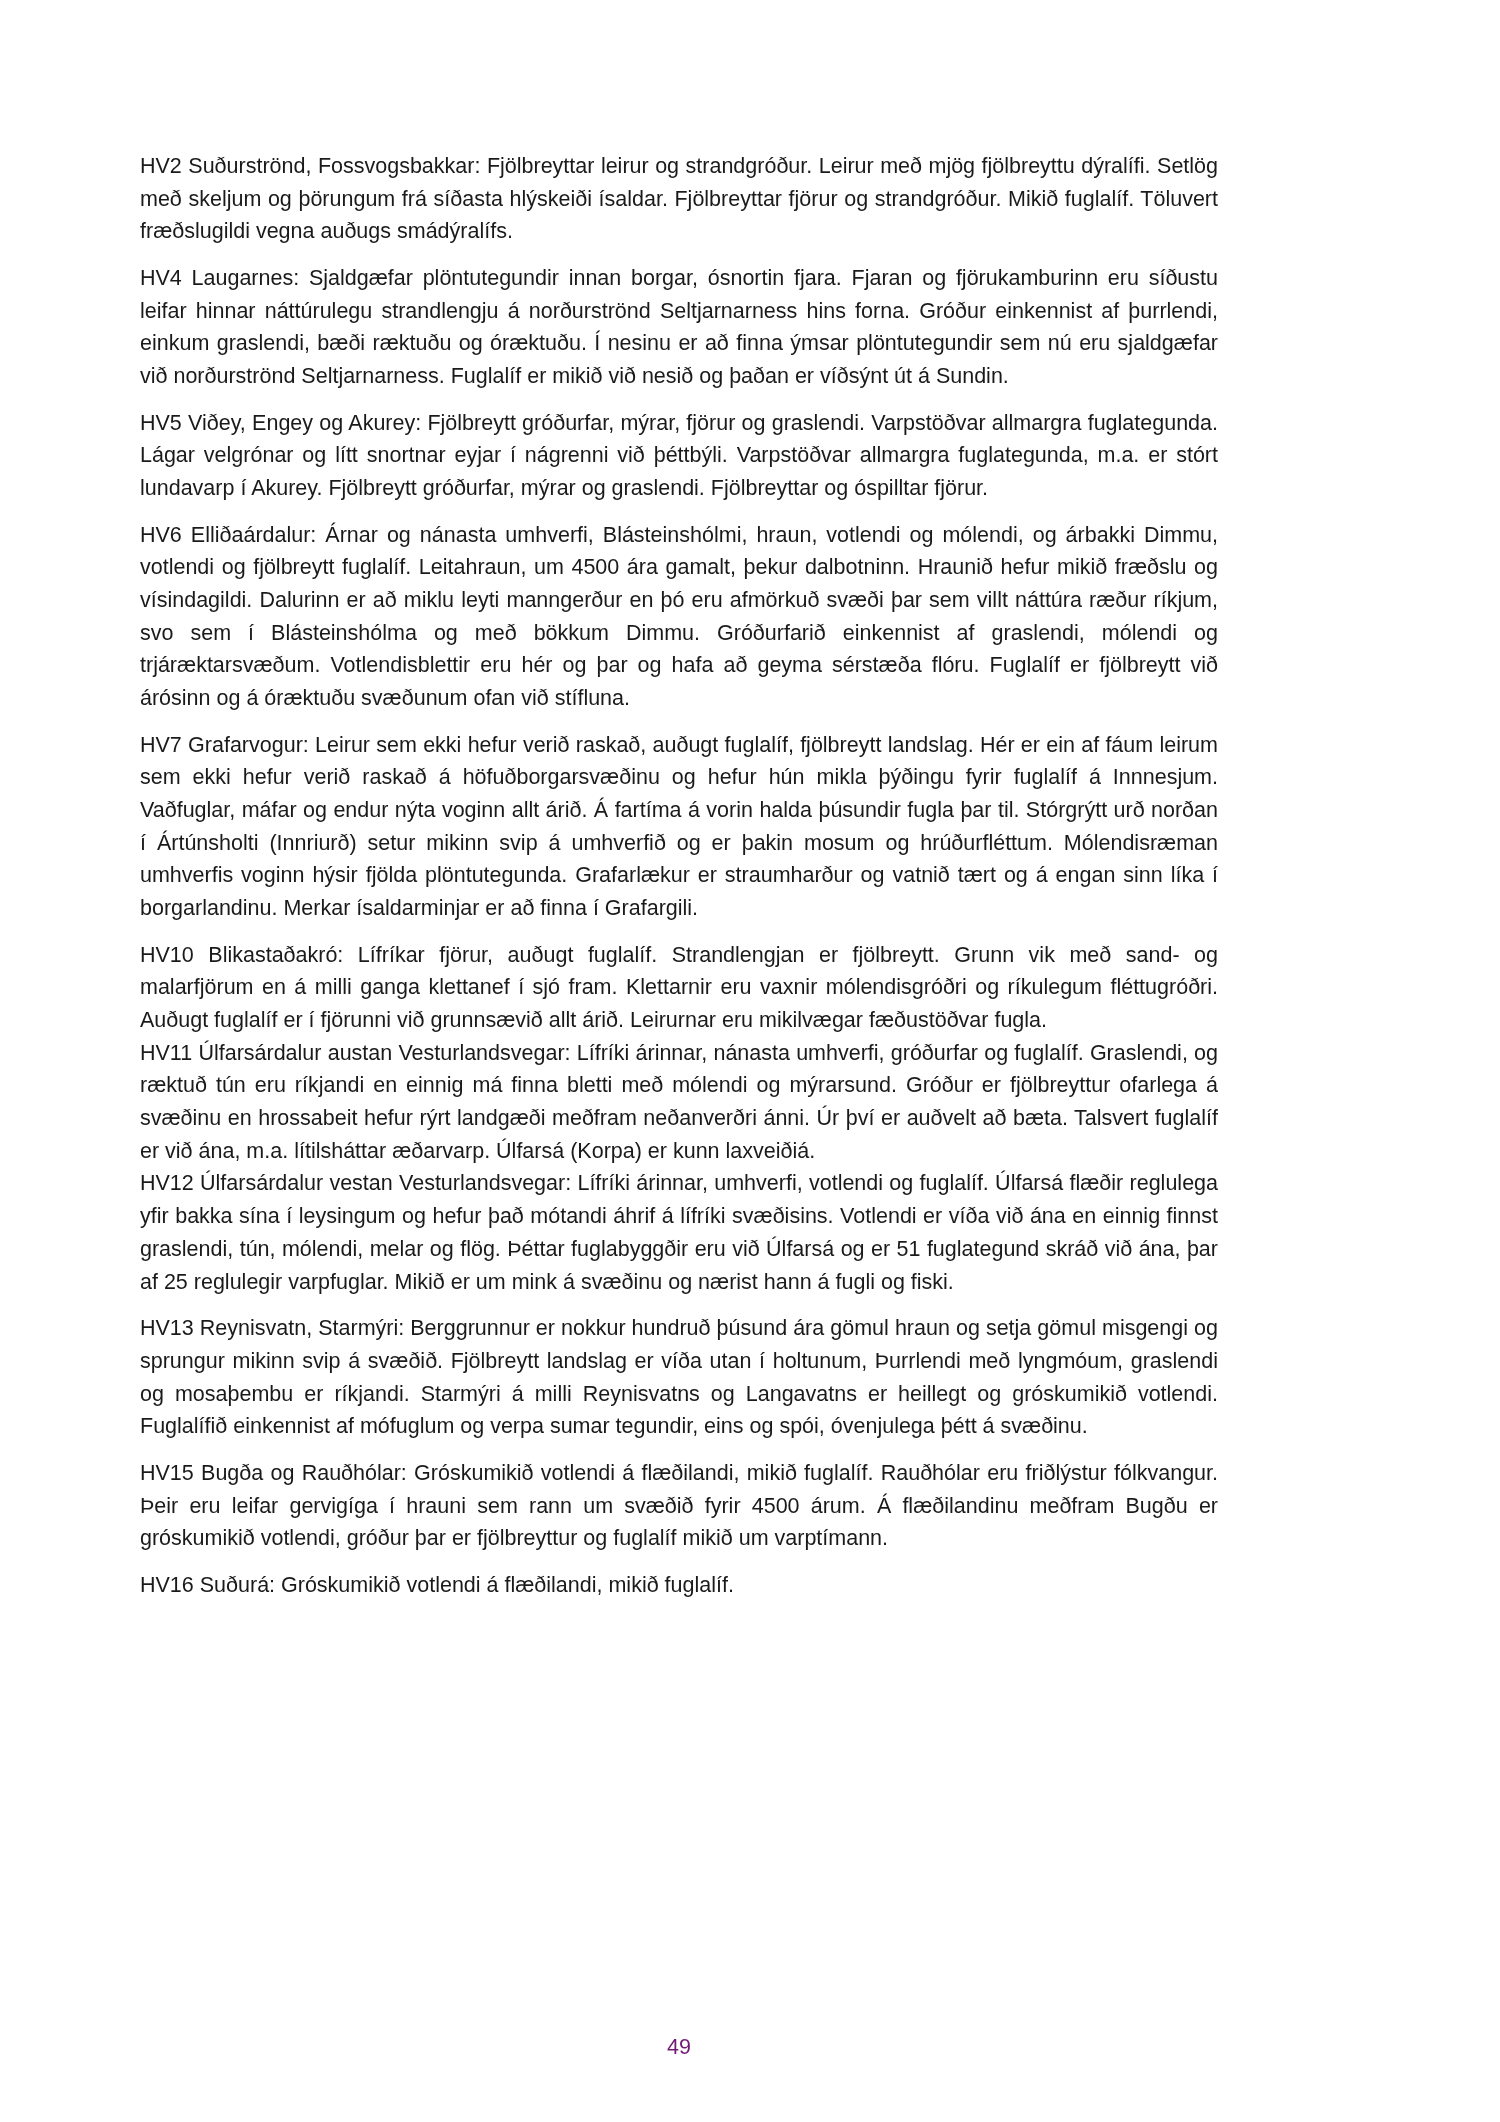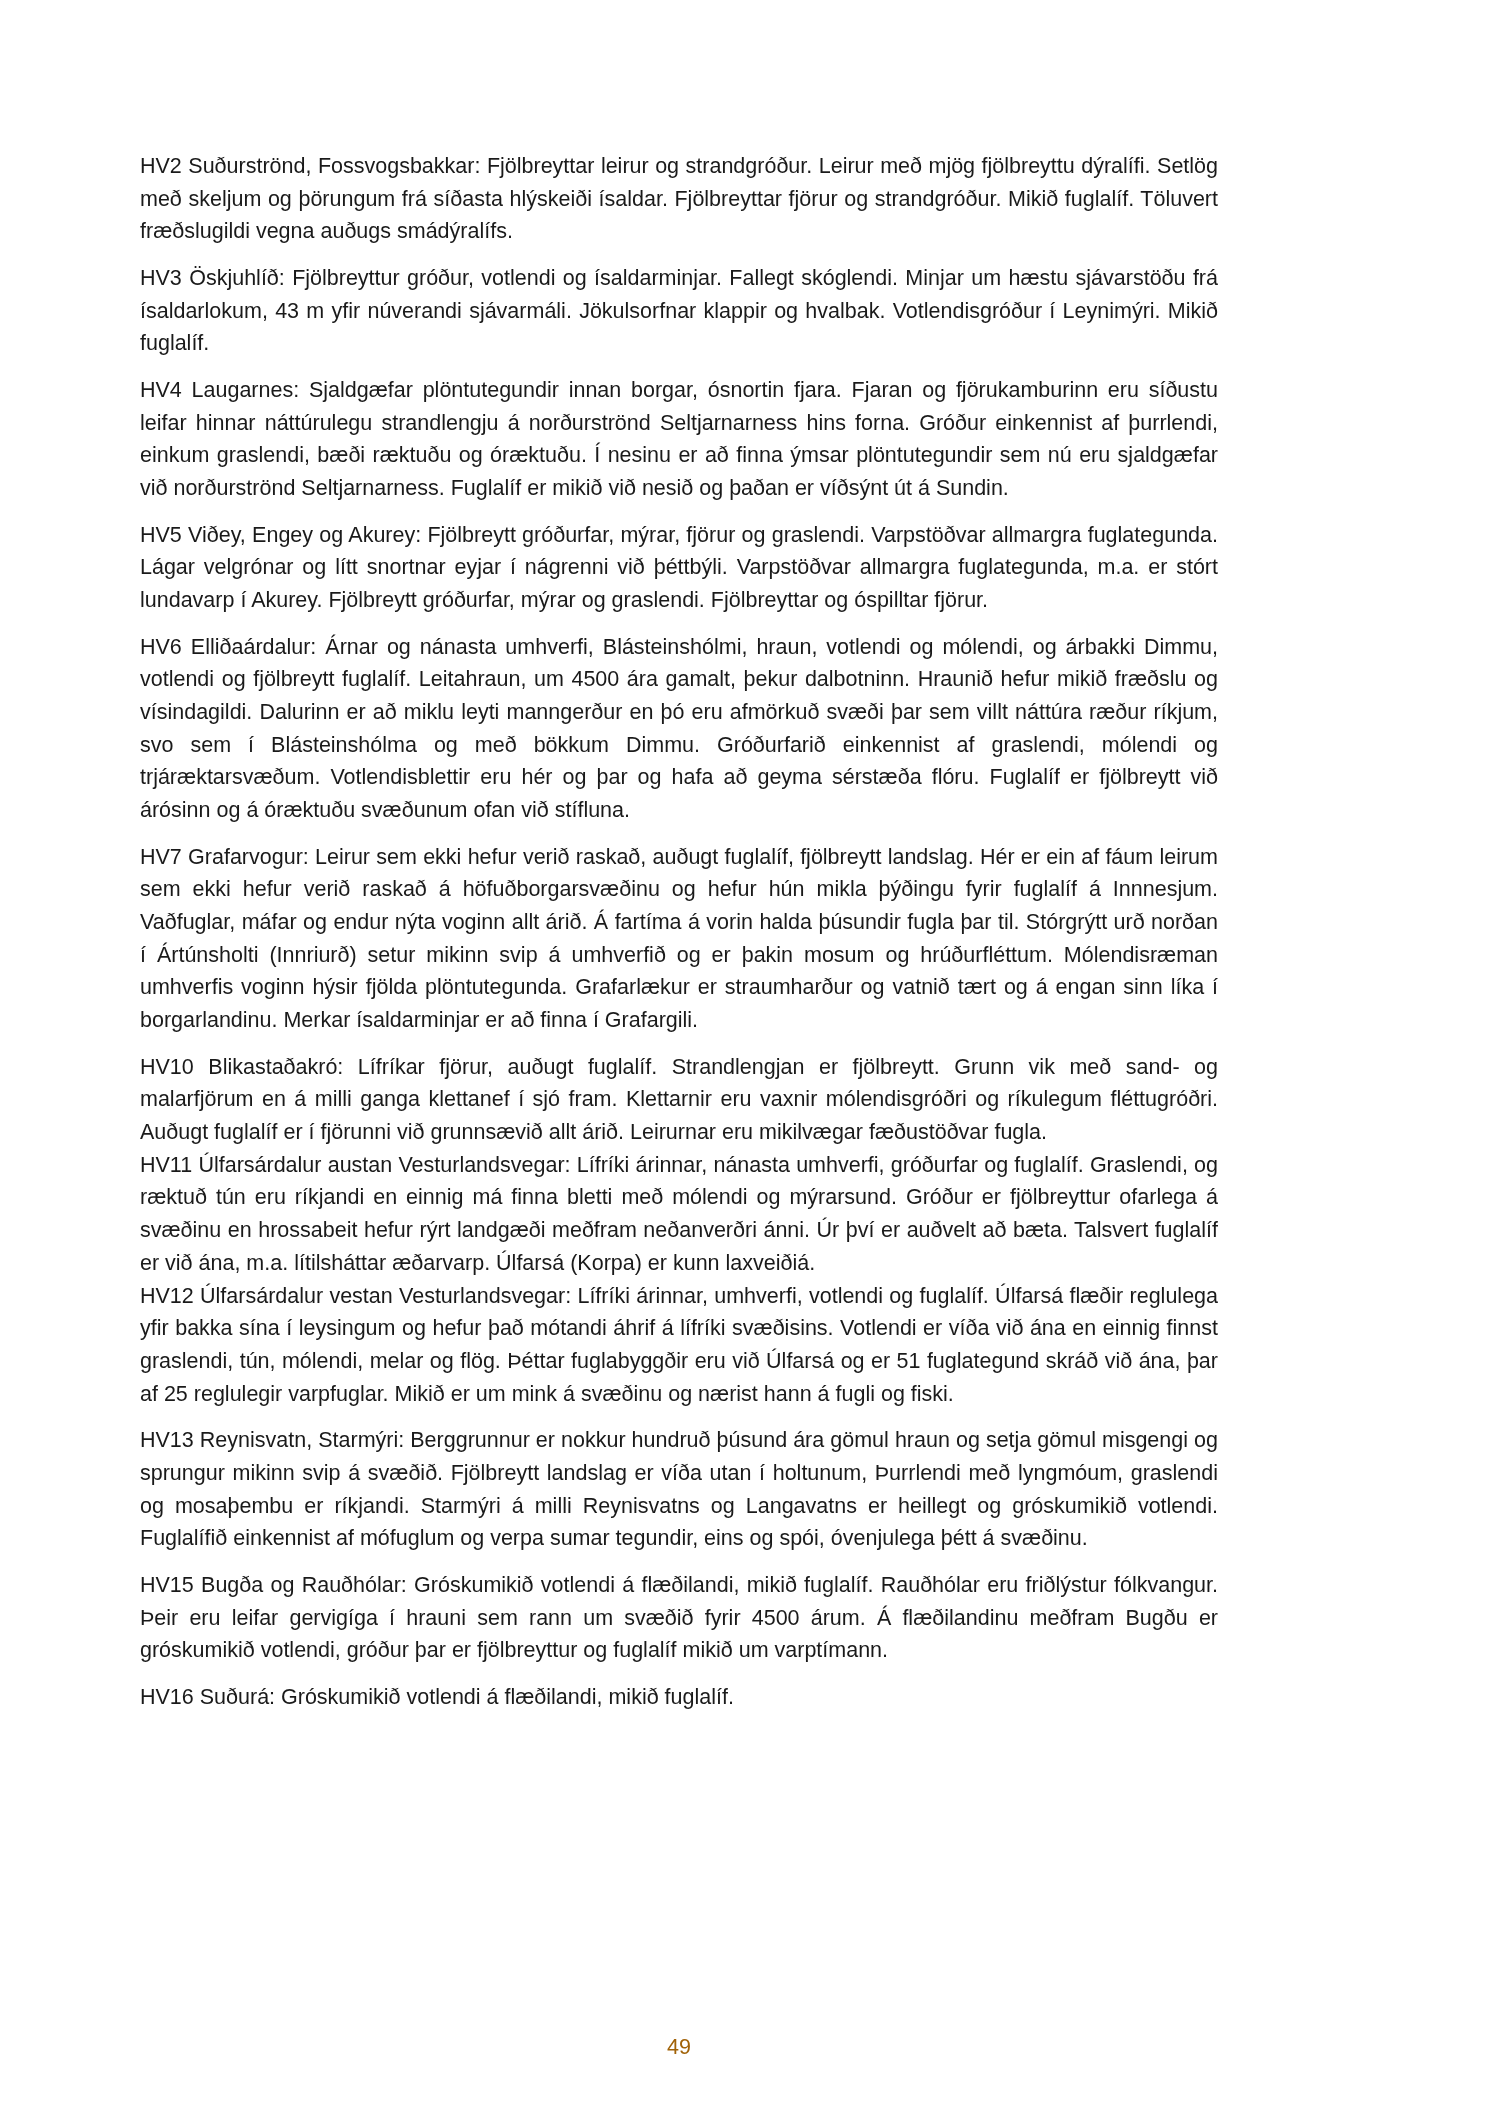--- a/index.html
+++ b/index.html
@@ -37,30 +37,29 @@
   .para.tight {
     margin-bottom: 0;
   }
   .page-number {
     position: absolute;
     left: 0;
     right: 0;
     bottom: 62px;
     text-align: center;
     font-size: 21.5px;
-    color: #a16207;
+    color: #701a75;
   }
 </style>
 </head>
 <body>
 
 <div class="page">
   <div class="body-text">
     <p class="para">HV2 Suðurströnd, Fossvogsbakkar: Fjölbreyttar leirur og strandgróður. Leirur með mjög fjölbreyttu dýralífi. Setlög með skeljum og þörungum frá síðasta hlýskeiði ísaldar. Fjölbreyttar fjörur og strandgróður. Mikið fuglalíf. Töluvert fræðslugildi vegna auðugs smádýralífs.</p>
-    <p class="para">HV3 Öskjuhlíð: Fjölbreyttur gróður, votlendi og ísaldarminjar. Fallegt skóglendi. Minjar um hæstu sjávarstöðu frá ísaldarlokum, 43 m yfir núverandi sjávarmáli. Jökulsorfnar klappir og hvalbak. Votlendisgróður í Leynimýri. Mikið fuglalíf.</p>
     <p class="para">HV4 Laugarnes: Sjaldgæfar plöntutegundir innan borgar, ósnortin fjara. Fjaran og fjörukamburinn eru síðustu leifar hinnar náttúrulegu strandlengju á norðurströnd Seltjarnarness hins forna. Gróður einkennist af þurrlendi, einkum graslendi, bæði ræktuðu og óræktuðu. Í nesinu er að finna ýmsar plöntutegundir sem nú eru sjaldgæfar við norðurströnd Seltjarnarness. Fuglalíf er mikið við nesið og þaðan er víðsýnt út á Sundin.</p>
     <p class="para">HV5 Viðey, Engey og Akurey: Fjölbreytt gróðurfar, mýrar, fjörur og graslendi. Varpstöðvar allmargra fuglategunda. Lágar velgrónar og lítt snortnar eyjar í nágrenni við þéttbýli. Varpstöðvar allmargra fuglategunda, m.a. er stórt lundavarp í Akurey. Fjölbreytt gróðurfar, mýrar og graslendi. Fjölbreyttar og óspilltar fjörur.</p>
     <p class="para">HV6 Elliðaárdalur: Árnar og nánasta umhverfi, Blásteinshólmi, hraun, votlendi og mólendi, og árbakki Dimmu, votlendi og fjölbreytt fuglalíf. Leitahraun, um 4500 ára gamalt, þekur dalbotninn. Hraunið hefur mikið fræðslu og vísindagildi. Dalurinn er að miklu leyti manngerður en þó eru afmörkuð svæði þar sem villt náttúra ræður ríkjum, svo sem í Blásteinshólma og með bökkum Dimmu. Gróðurfarið einkennist af graslendi, mólendi og trjáræktarsvæðum. Votlendisblettir eru hér og þar og hafa að geyma sérstæða flóru. Fuglalíf er fjölbreytt við árósinn og á óræktuðu svæðunum ofan við stífluna.</p>
     <p class="para">HV7 Grafarvogur: Leirur sem ekki hefur verið raskað, auðugt fuglalíf, fjölbreytt landslag. Hér er ein af fáum leirum sem ekki hefur verið raskað á höfuðborgarsvæðinu og hefur hún mikla þýðingu fyrir fuglalíf á Innnesjum. Vaðfuglar, máfar og endur nýta voginn allt árið. Á fartíma á vorin halda þúsundir fugla þar til. Stórgrýtt urð norðan í Ártúnsholti (Innriurð) setur mikinn svip á umhverfið og er þakin mosum og hrúðurfléttum. Mólendisræman umhverfis voginn hýsir fjölda plöntutegunda. Grafarlækur er straumharður og vatnið tært og á engan sinn líka í borgarlandinu. Merkar ísaldarminjar er að finna í Grafargili.</p>
     <p class="para tight">HV10 Blikastaðakró: Lífríkar fjörur, auðugt fuglalíf. Strandlengjan er fjölbreytt. Grunn vik með sand- og malarfjörum en á milli ganga klettanef í sjó fram. Klettarnir eru vaxnir mólendisgróðri og ríkulegum fléttugróðri. Auðugt fuglalíf er í fjörunni við grunnsævið allt árið. Leirurnar eru mikilvægar fæðustöðvar fugla.</p>
     <p class="para tight">HV11 Úlfarsárdalur austan Vesturlandsvegar: Lífríki árinnar, nánasta umhverfi, gróðurfar og fuglalíf. Graslendi, og ræktuð tún eru ríkjandi en einnig má finna bletti með mólendi og mýrarsund. Gróður er fjölbreyttur ofarlega á svæðinu en hrossabeit hefur rýrt landgæði meðfram neðanverðri ánni. Úr því er auðvelt að bæta. Talsvert fuglalíf er við ána, m.a. lítilsháttar æðarvarp. Úlfarsá (Korpa) er kunn laxveiðiá.</p>
     <p class="para">HV12 Úlfarsárdalur vestan Vesturlandsvegar: Lífríki árinnar, umhverfi, votlendi og fuglalíf. Úlfarsá flæðir reglulega yfir bakka sína í leysingum og hefur það mótandi áhrif á lífríki svæðisins. Votlendi er víða við ána en einnig finnst graslendi, tún, mólendi, melar og flög. Þéttar fuglabyggðir eru við Úlfarsá og er 51 fuglategund skráð við ána, þar af 25 reglulegir varpfuglar. Mikið er um mink á svæðinu og nærist hann á fugli og fiski.</p>
     <p class="para">HV13 Reynisvatn, Starmýri: Berggrunnur er nokkur hundruð þúsund ára gömul hraun og setja gömul misgengi og sprungur mikinn svip á svæðið. Fjölbreytt landslag er víða utan í holtunum, Þurrlendi með lyngmóum, graslendi og mosaþembu er ríkjandi. Starmýri á milli Reynisvatns og Langavatns er heillegt og gróskumikið votlendi. Fuglalífið einkennist af mófuglum og verpa sumar tegundir, eins og spói, óvenjulega þétt á svæðinu.</p>
     <p class="para">HV15 Bugða og Rauðhólar: Gróskumikið votlendi á flæðilandi, mikið fuglalíf. Rauðhólar eru friðlýstur fólkvangur. Þeir eru leifar gervigíga í hrauni sem rann um svæðið fyrir 4500 árum. Á flæðilandinu meðfram Bugðu er gróskumikið votlendi, gróður þar er fjölbreyttur og fuglalíf mikið um varptímann.</p>
     <p class="para">HV16 Suðurá: Gróskumikið votlendi á flæðilandi, mikið fuglalíf.</p>

